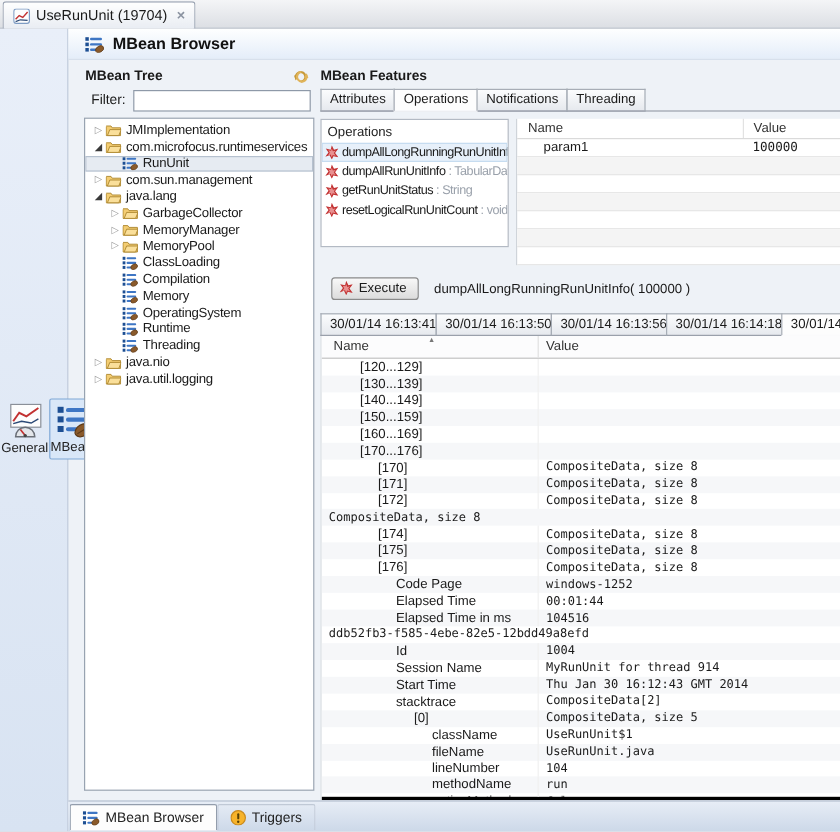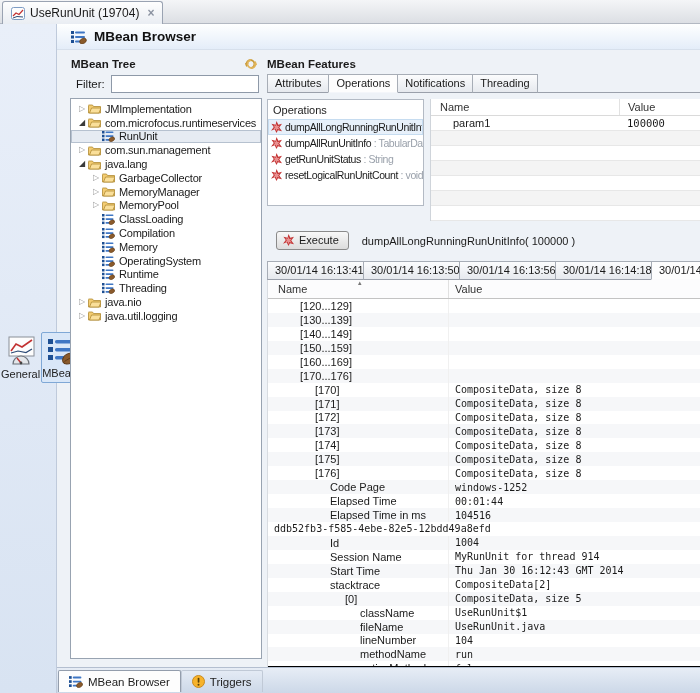--- a/index.html
+++ b/index.html
@@ -94,21 +94,21 @@
 
   
   .result-table{flex:1;display:flex;flex-direction:column;background:#fff;border-left:1px solid #d8dce1;
     overflow:hidden;}
   .rt-header{display:flex;height:19px;flex:none;align-items:center;background:#fcfcfd;
     border-bottom:1px solid #c3c3c3;font-size:11px;color:#333;}
   .rt-name-h{width:181px;flex:none;padding-left:10px;position:relative;height:100%;
     display:flex;align-items:center;border-right:1px solid #e0e0e0;}
   .rt-sort{position:absolute;top:-1px;left:90px;font-size:7px;color:#777;}
   .rt-value-h{flex:1;padding-left:6px;}
-  .rt-body{flex:1;overflow:hidden;border-bottom:1px solid #000000;}
+  .rt-body{flex:1;overflow:hidden;border-bottom:3px solid #000000;}
   .rt-row{display:flex;height:13.95px;align-items:center;font-size:11px;cursor:default;}
   .rt-row:nth-child(even){background:#f6f7f9;}
   .rt-name{width:181px;flex:none;display:flex;align-items:center;height:100%;
     border-right:1px solid #f0f0f0;overflow:hidden;white-space:nowrap;}
   .rt-row[data-level="0"] .rt-name{padding-left:20px;}
   .rt-row[data-level="1"] .rt-name{padding-left:35px;}
   .rt-row[data-level="2"] .rt-name{padding-left:50px;}
   .rt-row[data-level="3"] .rt-name{padding-left:65px;}
   .rt-row[data-level="4"] .rt-name{padding-left:80px;}
   .rt-value{flex:1;padding-left:6px;font-family:"DejaVu Sans Mono",monospace;font-size:10px;
@@ -666,24 +666,20 @@
 
               <div class="rt-row" data-level="1" data-twisty="collapsed">
                 <span class="rt-name">
                   <span class="twisty"></span>
                   <span>[172]</span>
                 </span>
                 <span class="rt-value">CompositeData, size 8</span>
               </div>
 
               <div class="rt-row" data-level="1" data-twisty="collapsed">
-                <span class="rt-name">
-                  <span class="twisty"></span>
-                  <span>[173]</span>
-                </span>
                 <span class="rt-value">CompositeData, size 8</span>
               </div>
 
               <div class="rt-row" data-level="1" data-twisty="collapsed">
                 <span class="rt-name">
                   <span class="twisty"></span>
                   <span>[174]</span>
                 </span>
                 <span class="rt-value">CompositeData, size 8</span>
               </div>

